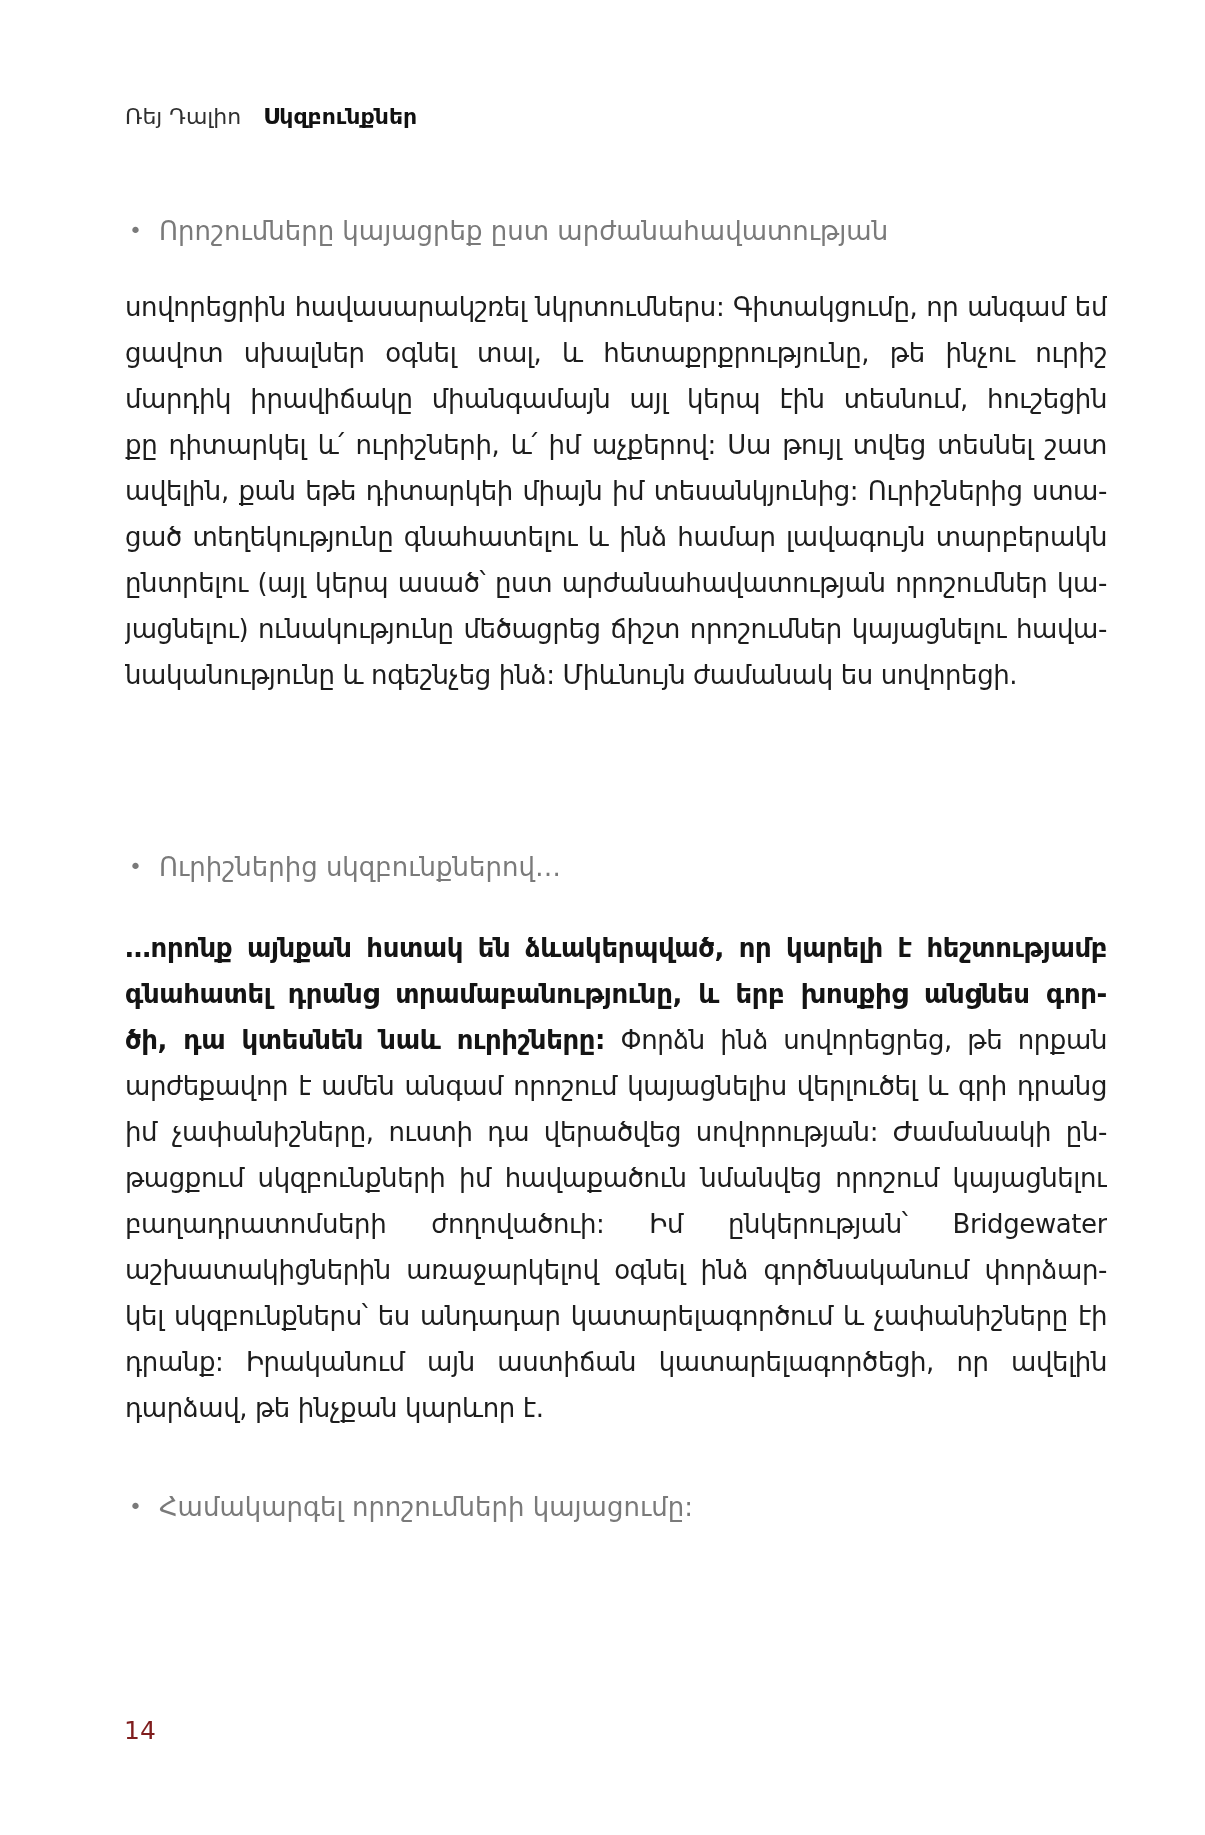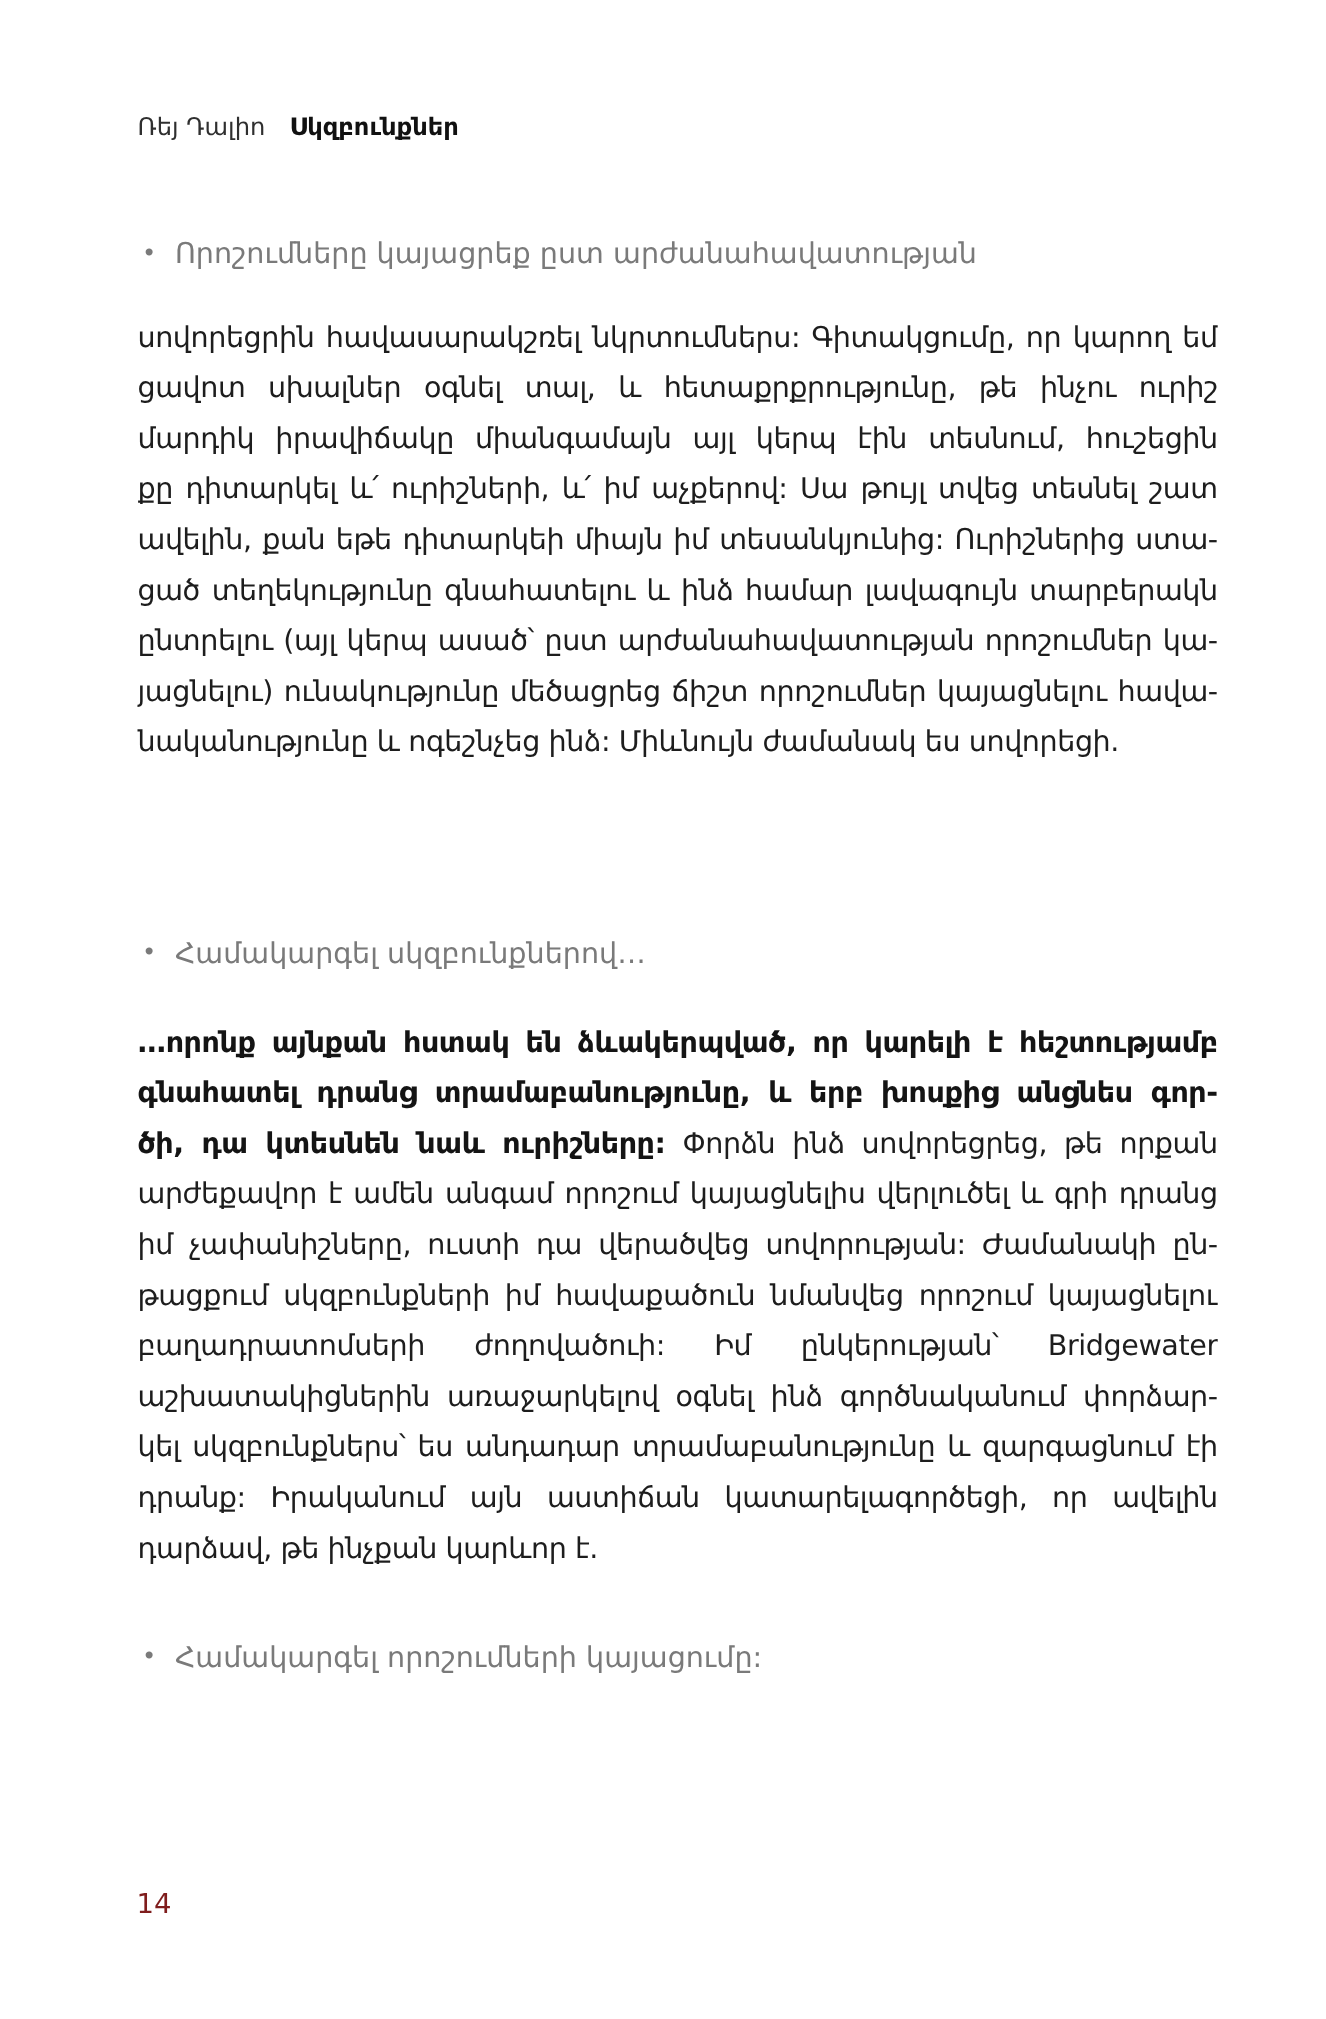--- a/index.html
+++ b/index.html
@@ -76,46 +76,46 @@
   <div class="running-header">
     <span class="author">Ռեյ Դալիո</span><span class="title">Սկզբունքներ</span>
   </div>
 
   <div class="section-heading" style="top:212px">
     <span class="bullet">•</span>
     <span>Որոշումները կայացրեք ըստ արժանահավատության</span>
   </div>
 
   <div class="para" style="top:284px">
-    <div class="pline">սովորեցրին հավասարակշռել նկրտումներս: Գիտակցումը, որ կարող եմ</div>
+    <div class="pline">սովորեցրին հավասարակշռել նկրտումներս: Գիտակցումը, որ անգամ եմ</div>
     <div class="pline">ցավոտ սխալներ օգնել տալ, և հետաքրքրությունը, թե ինչու ուրիշ խելացի</div>
     <div class="pline">մարդիկ իրավիճակը միանգամայն այլ կերպ էին տեսնում, հուշեցին կյան-</div>
     <div class="pline">քը դիտարկել և՛ ուրիշների, և՛ իմ աչքերով: Սա թույլ տվեց տեսնել շատ</div>
     <div class="pline">ավելին, քան եթե դիտարկեի միայն իմ տեսանկյունից: Ուրիշներից ստա-</div>
     <div class="pline">ցած տեղեկությունը գնահատելու և ինձ համար լավագույն տարբերակն</div>
     <div class="pline">ընտրելու (այլ կերպ ասած՝ ըստ արժանահավատության որոշումներ կա-</div>
     <div class="pline">յացնելու) ունակությունը մեծացրեց ճիշտ որոշումներ կայացնելու հավա-</div>
     <div class="pline lastline">նականությունը և ոգեշնչեց ինձ: Միևնույն ժամանակ ես սովորեցի.</div>
   </div>
 
   <div class="section-heading" style="top:848px">
     <span class="bullet">•</span>
-    <span>Համակարգել սկզբունքներով…</span>
+    <span>Ուրիշներից սկզբունքներով…</span>
   </div>
 
   <div class="para" style="top:925px">
     <div class="pline"><span class="bold">…որոնք այնքան հստակ են ձևակերպված, որ կարելի է հեշտությամբ</span></div>
     <div class="pline"><span class="bold">գնահատել դրանց տրամաբանությունը, և երբ խոսքից անցնես գոր-</span></div>
     <div class="pline"><span class="bold">ծի, դա կտեսնեն նաև ուրիշները:</span> <span>Փորձն ինձ սովորեցրեց, թե որքան</span></div>
     <div class="pline">արժեքավոր է ամեն անգամ որոշում կայացնելիս վերլուծել և գրի դրանց</div>
     <div class="pline">իմ չափանիշները, ուստի դա վերածվեց սովորության: Ժամանակի ըն-</div>
     <div class="pline">թացքում սկզբունքների իմ հավաքածուն նմանվեց որոշում կայացնելու</div>
     <div class="pline">բաղադրատոմսերի ժողովածուի: Իմ ընկերության՝ Bridgewater Associates-ի</div>
     <div class="pline">աշխատակիցներին առաջարկելով օգնել ինձ գործնականում փորձար-</div>
-    <div class="pline">կել սկզբունքներս՝ ես անդադար տրամաբանությունը և զարգացնում էի</div>
+    <div class="pline">կել սկզբունքներս՝ ես անդադար կատարելագործում և չափանիշները էի</div>
     <div class="pline">դրանք: Իրականում այն աստիճան կատարելագործեցի, որ ավելին</div>
     <div class="pline lastline">դարձավ, թե ինչքան կարևոր է.</div>
   </div>
 
   <div class="section-heading" style="top:1488px">
     <span class="bullet">•</span>
     <span>Համակարգել որոշումների կայացումը:</span>
   </div>
 
 

